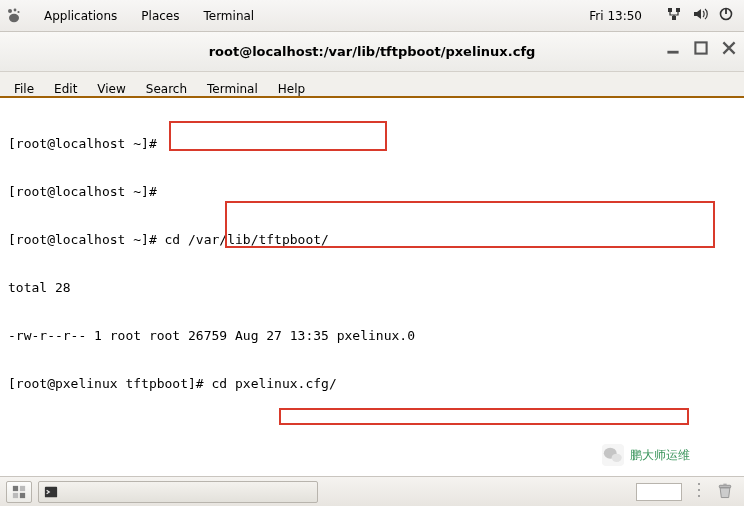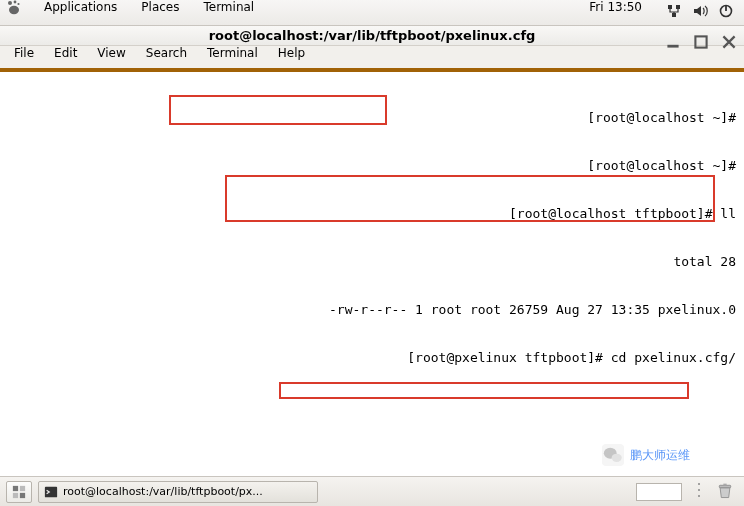--- a/index.html
+++ b/index.html
@@ -5,67 +5,66 @@
   * { box-sizing: border-box; margin: 0; padding: 0; }
   body {
     width: 744px; height: 506px;
     font-family: "DejaVu Sans", Arial, sans-serif;
     font-size: 12px;
     background: #fff;
     overflow: hidden;
     position: relative;
   }
   .topbar {
-    height: 26px;
+    height: 32px;
     background: linear-gradient(#f7f6f5,#eceae7);
     border-bottom: 1px solid #c9c5bf;
-    display: flex; 
+    display: flex; align-items: center;
     padding: 0 6px;
     gap: 10px;
   }
   .topbar .foot { width:16px; height:16px; display:flex; align-items:center; justify-content:center; }
   .topbar .menus { display:flex; gap:0; }
   .topbar .menus span { padding: 0 12px; cursor: default; }
   .topbar .spacer { flex:1; }
   .topbar .clock { padding:0 10px; }
   .topbar .tray { display:flex; gap:10px; align-items:center; padding:0 4px; }
   .tray svg { width:16px; height:16px; }
 
   .titlebar {
-    height: 20px;
+    height: 40px;
     background: linear-gradient(#f9f8f6,#ecebe8);
     border-bottom: 1px solid #d4d0ca;
     display:flex; align-items:center; justify-content:center;
     position: relative;
     font-weight: bold; font-size: 13px;
   }
   .winbtns { position:absolute; right:8px; top:0; height:32px; display:flex; align-items:center; gap:14px; }
   .winbtns span { width:14px; height:14px; display:flex; align-items:center; justify-content:center; color:#555; cursor:default; }
 
   .menubar {
     height: 26px;
     background: #f2f0ec;
-    border-bottom: 4px solid #a16207;
-    display:flex; align-items:flex-start;
+    border-bottom: 2px solid #a16207;
+    display:flex; align-items:flex-end;
     padding: 0 4px;
     gap: 0;
   }
   .menubar span { padding: 0 10px; cursor:default; }
 
   .terminal {
     background:#fff;
     color:#000;
     font-family: "DejaVu Sans Mono","Courier New",monospace;
     font-size: 13px;
     line-height: 16px;
     padding: 6px 8px 8px 8px;
     height: 384px;
     white-space: pre;
     position: relative;
-    text-align: right;
   }
   .terminal .line { height:16px; }
   .hl { position:absolute; border:2px solid #d93a2b; pointer-events:none; }
   .hl1 { left:169px; top:23px; width:218px; height:30px; }
   .hl2 { left:225px; top:103px; width:490px; height:47px; }
   .hl3 { left:279px; top:310px; width:410px; height:17px; }
 
   .taskbar {
     position:absolute; bottom:0; left:0; right:0;
     height: 30px;
@@ -91,21 +90,21 @@
   .taskright { display:flex; align-items:center; gap:8px; }
   .taskright .box {
     width:46px; height:18px; border:1px solid #b8b4ad; background:#fff;
   }
   .taskright svg { width:18px; height:18px; }
   .trash { width:22px; height:20px; }
 
   .watermark {
     position:absolute; right:54px; bottom:40px;
     display:flex; align-items:center; gap:6px;
-    color:#3b82f6; font-size:12px;
+    color:#15803d; font-size:12px;
     opacity:0.85;
   }
   .watermark .wechat {
     width:22px; height:22px; border-radius:4px;
     background:#9f9f9f20;
     display:flex; align-items:center; justify-content:center;
   }
 </style>
 </head>
 <body>
@@ -176,21 +175,21 @@
   <span>Edit</span>
   <span>View</span>
   <span>Search</span>
   <span>Terminal</span>
   <span>Help</span>
 </div>
 
 <div class="terminal">
   <div class="line">[root@localhost ~]#</div>
   <div class="line">[root@localhost ~]#</div>
-  <div class="line">[root@localhost tftpboot]# ll</div>
+  <div class="line">[root@localhost ~]# cd /var/lib/tftpboot/</div>
   <div class="line">total 28</div>
   <div class="line">-rw-r--r-- 1 root root 26759 Aug 27 13:35 pxelinux.0</div>
   <div class="line">[root@pxelinux tftpboot]# cd pxelinux.cfg/</div>
   
   
   
   
   
   
 
@@ -216,21 +215,20 @@
         <rect x="9" y="1" width="6" height="6" fill="#bbb"></rect>
         <rect x="1" y="9" width="6" height="6" fill="#bbb"></rect>
         <rect x="9" y="9" width="6" height="6" fill="#777"></rect>
       </svg>
   </div>
   <div class="taskbtn active" style="width:280px">
     <svg viewBox="0 0 16 16" width="14" height="14">
         <rect x="1" y="2" width="14" height="12" rx="1" fill="#333"></rect>
         <path d="M3 6l3 2-3 2" stroke="#eee" stroke-width="1.4" fill="none"></path>
       </svg>
-    <span>root@localhost:/var/lib/tftpboot/px...</span>
   </div>
   <div class="task-spacer"></div>
   <div class="taskright">
     <div class="box"></div>
     <span>
       <svg viewBox="0 0 6 18">
           <circle cx="3" cy="3" r="1" fill="#888"></circle>
           <circle cx="3" cy="9" r="1" fill="#888"></circle>
           <circle cx="3" cy="15" r="1" fill="#888"></circle>
         </svg>

